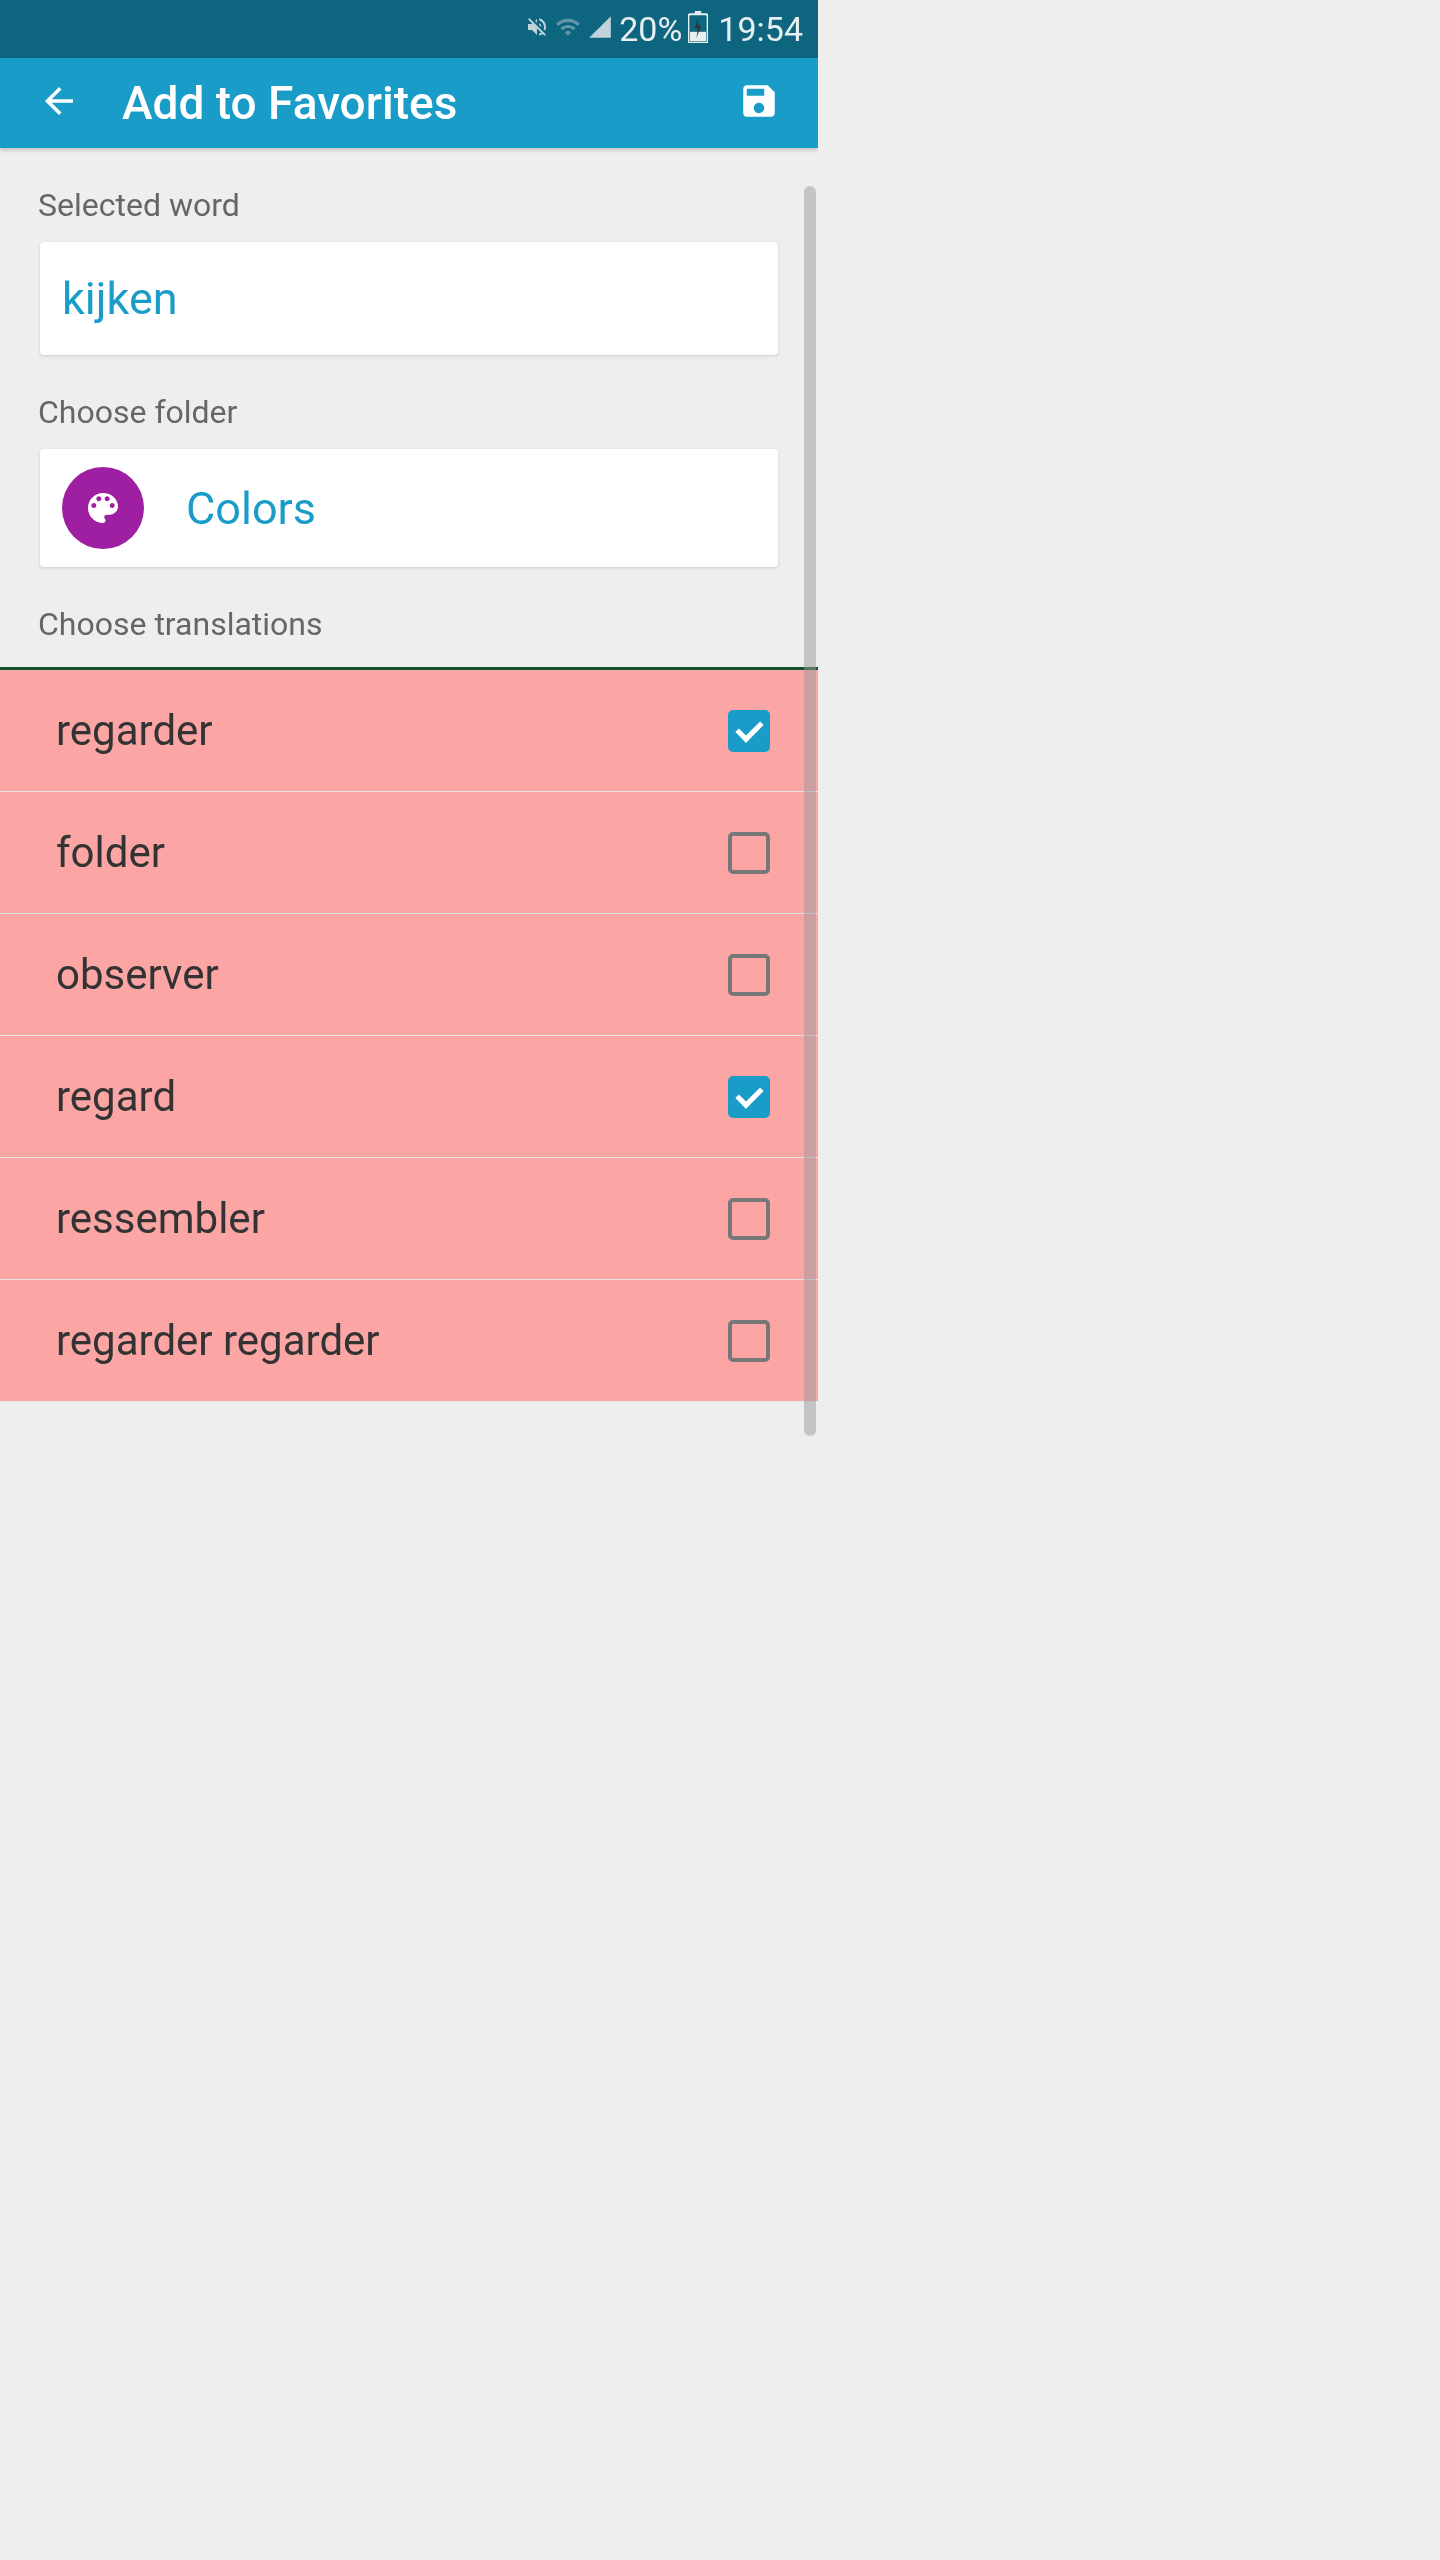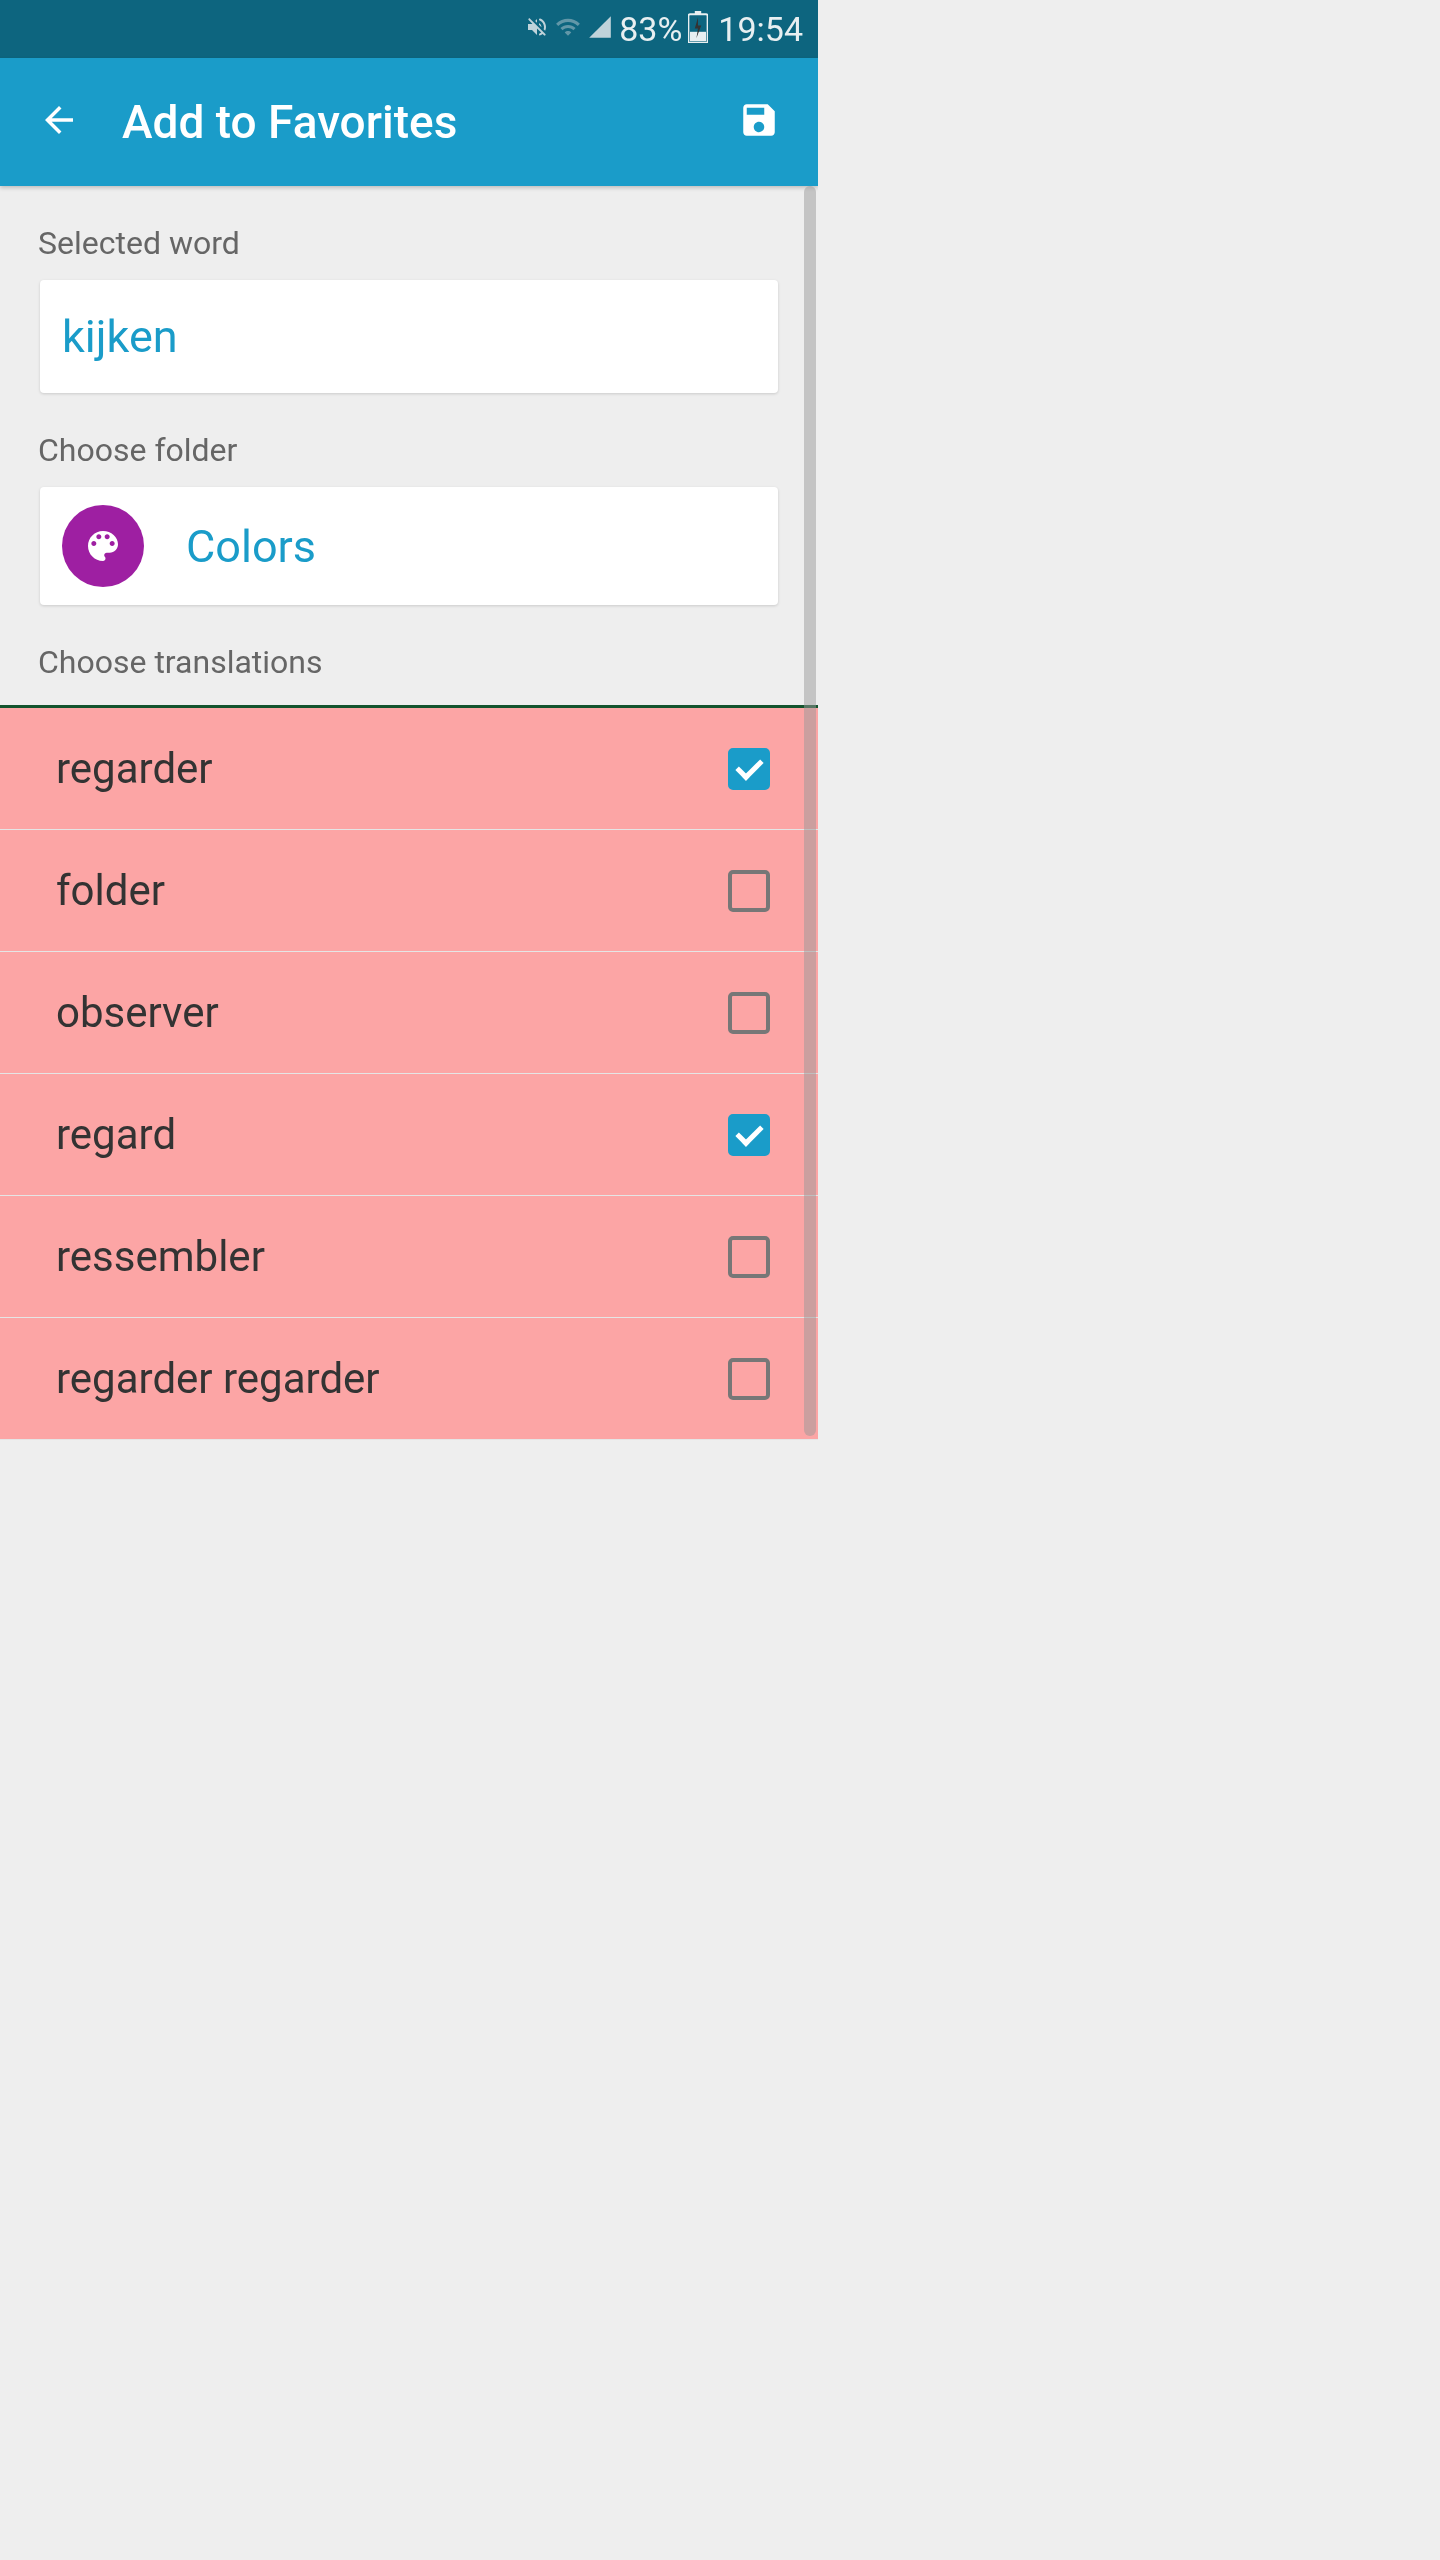--- a/index.html
+++ b/index.html
@@ -56,21 +56,21 @@
     }
     
     .time-text {
       color: #e8eff1;
       font-size: 34px;
       font-weight: 400;
       margin-left: 4px;
     }
     
     .app-bar {
-      height: 128px;
+      height: 90px;
       background: #1a9cc9;
       display: flex;
       align-items: center;
       padding: 0 38px;
       box-shadow: 0 2px 4px rgba(0,0,0,0.2);
     }
     
     .back-arrow {
       color: white;
       cursor: pointer;
@@ -227,21 +227,21 @@
     <span class="wifi-icon">
       <svg width="26" height="26" viewBox="0 0 24 24" fill="currentColor">
         <path d="M1 9l2 2c4.97-4.97 13.03-4.97 18 0l2-2C16.93 2.93 7.08 2.93 1 9zm8 8l3 3 3-3c-1.65-1.66-4.34-1.66-6 0zm-4-4l2 2c2.76-2.76 7.24-2.76 10 0l2-2C15.14 9.14 8.87 9.14 5 13z"></path>
       </svg>
     </span>
     <span class="signal-icon">
       <svg width="26" height="26" viewBox="0 0 24 24" fill="currentColor">
         <path d="M2 22h20V2L2 22z"></path>
       </svg>
     </span>
-    <span class="battery-text">83%</span>
+    <span class="battery-text">20%</span>
     <span>
       <svg width="20" height="32" viewBox="0 0 12 20" fill="#e8eff1">
         <rect x="0" y="2" width="12" height="18" rx="1" fill="none" stroke="#e8eff1" stroke-width="1.2"></rect>
         <rect x="4" y="0" width="4" height="2" fill="#e8eff1"></rect>
         <rect x="1" y="13" width="10" height="6" fill="#e8eff1"></rect>
         <path d="M6 4 L4 11 L6 11 L5 17 L8 9 L6 9 Z" fill="#333" stroke="none"></path>
       </svg>
     </span>
     <span class="time-text">19:54</span>
   </div>

